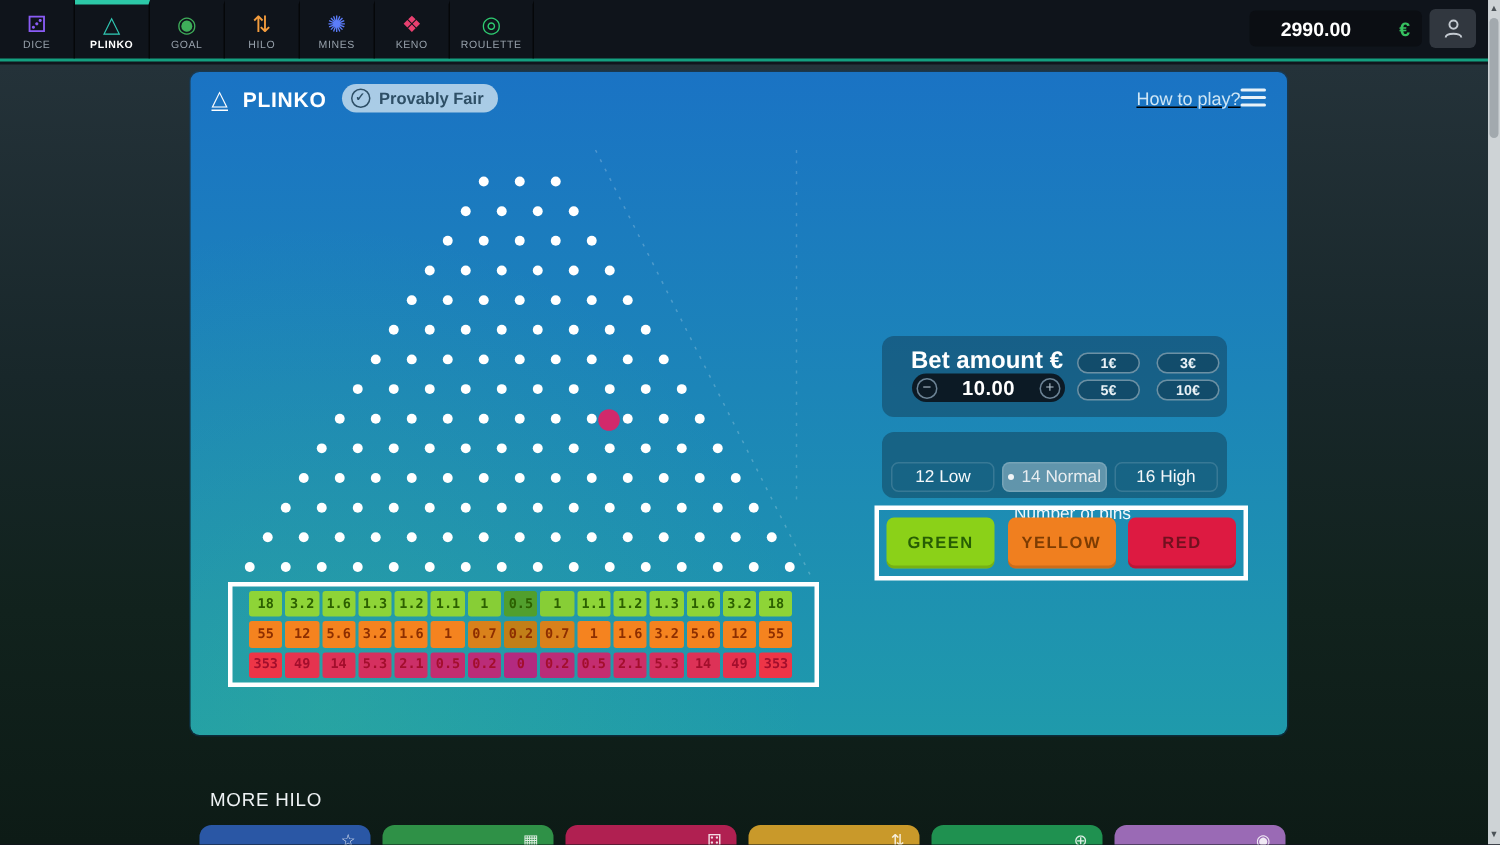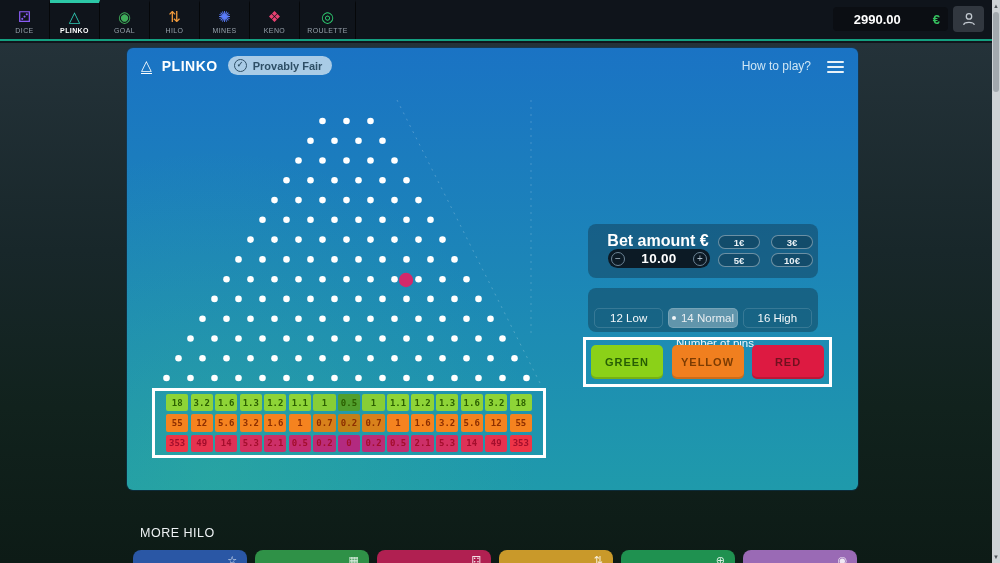--- a/index.html
+++ b/index.html
@@ -42,32 +42,32 @@
            background:radial-gradient(circle at 12% 96%, rgba(70,200,130,.22), transparent 42%); pointer-events:none; }
   #panel-header { position:absolute; left:0; top:0; width:100%; height:35px; display:flex; align-items:center;
                   padding:0 14px; gap:10px; z-index:5; }
   #plinko-logo { color:#fff; font-size:14px; border-bottom:1px solid #fff; line-height:15px; }
   #panel-title { color:#fff; font-weight:bold; font-size:14px; letter-spacing:.5px; }
   #pf-badge { display:flex; align-items:center; gap:6px; background:rgba(210,228,240,.78); border-radius:12px;
               padding:3px 10px 3px 6px; cursor:pointer; }
   #pf-check { width:13px; height:13px; border:1.5px solid #2e4f66; border-radius:50%; color:#2e4f66;
               font-size:8px; line-height:10px; text-align:center; font-weight:bold; }
   #pf-text { color:#2e4f66; font-size:11px; font-weight:bold; }
-  #header-right { margin-left:auto; display:flex; align-items:flex-end; gap:16px; }
+  #header-right { margin-left:auto; display:flex; align-items:flex-start; gap:0;text-decoration:underline; }
   #how-to-play { color:#cfe6f5; font-size:12px; cursor:pointer; }
   #burger { display:flex; flex-direction:column; gap:3px; cursor:pointer; }
   #burger span { display:block; width:17px; height:2px; background:#e8f2f8; border-radius:1px; }
 
   
   #board-svg { position:absolute; left:0; top:0; z-index:2; }
 
   
   #mult-box { position:absolute; left:25px; top:340px; width:394px; height:70px; border:3px solid #ffffff;
               z-index:4; padding:3px 11px; display:flex; flex-direction:column; gap:3px; }
-  .mult-row { display:flex; gap:2px; height:19px;justify-content:space-between; }
+  .mult-row { display:flex; gap:2px; height:19px; }
   .mult-cell { width:22.3px; border-radius:2px; font-family:"DejaVu Sans Mono", monospace;
                font-size:9px; font-weight:bold; display:flex; align-items:center; justify-content:center; }
 
   
   #tabs { position:absolute; left:510px; top:142px; width:139px; height:26px; border:1px solid rgba(255,255,255,.55);
           border-radius:13px; overflow:hidden; display:flex; z-index:5; }
   .tab { width:50%; display:flex; align-items:center; justify-content:center; color:#fff; font-size:11.5px; cursor:pointer; }
   #tab-manual { background:rgba(8,52,90,.45); }
   #tab-auto { background:rgba(255,255,255,.30); }
 

